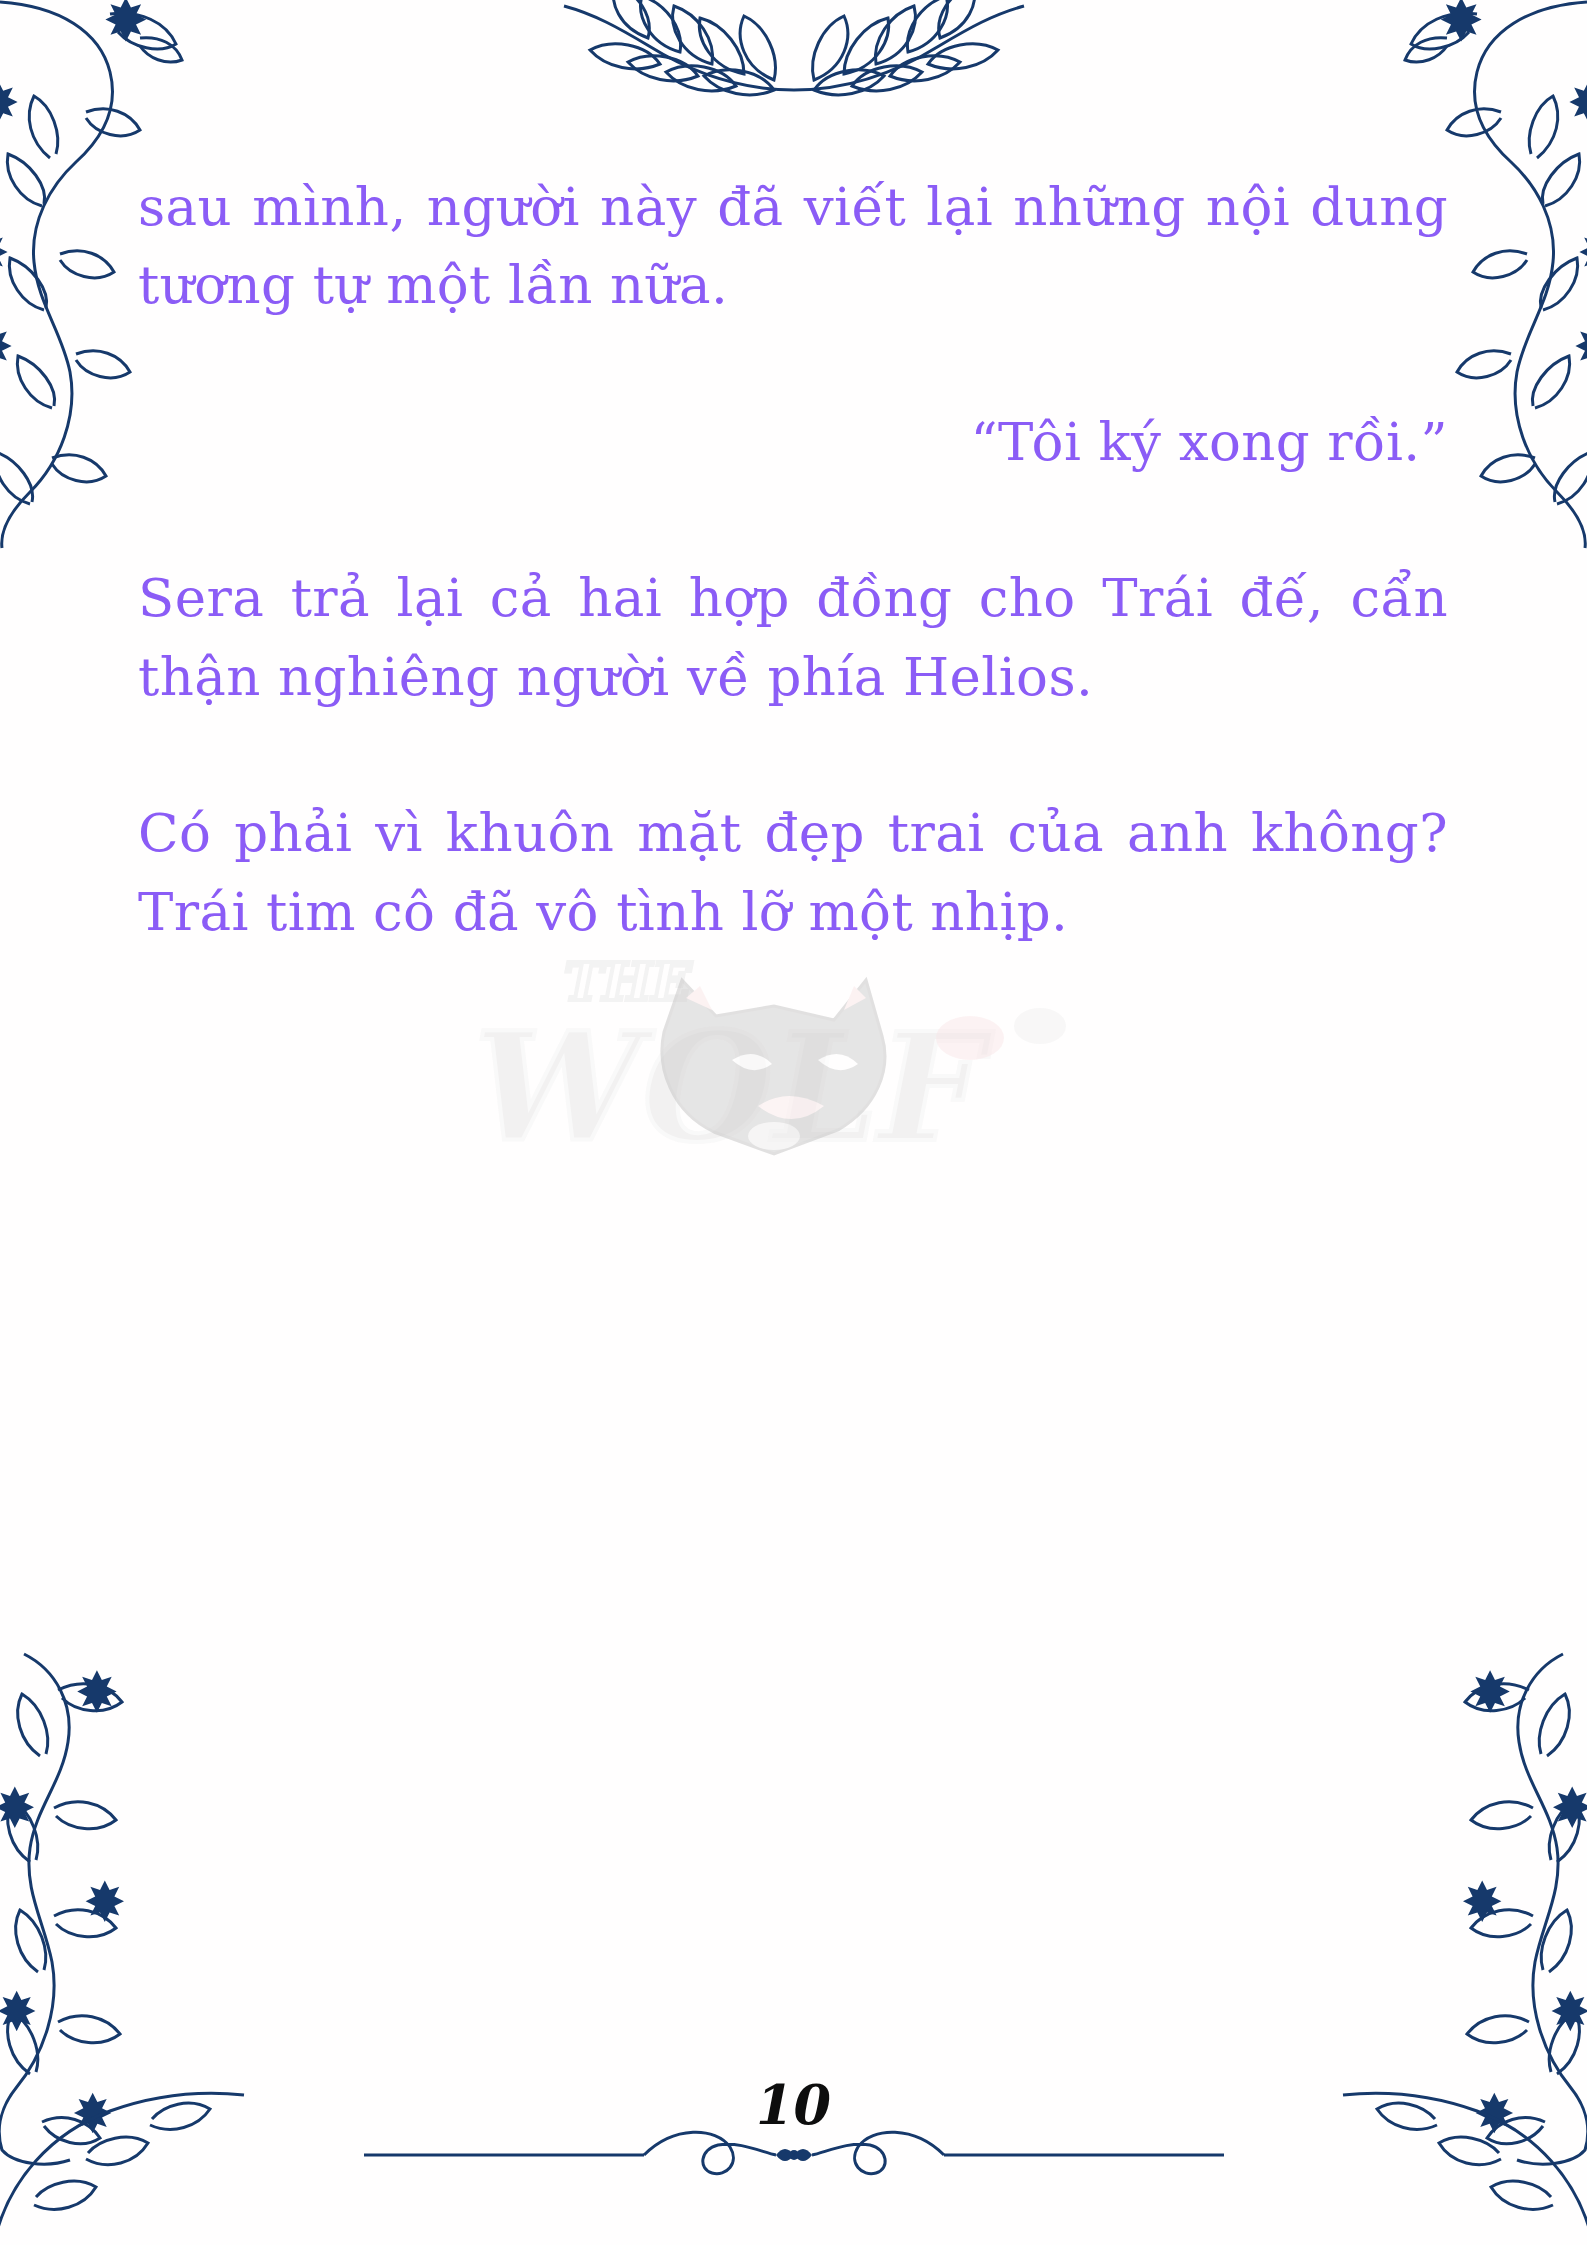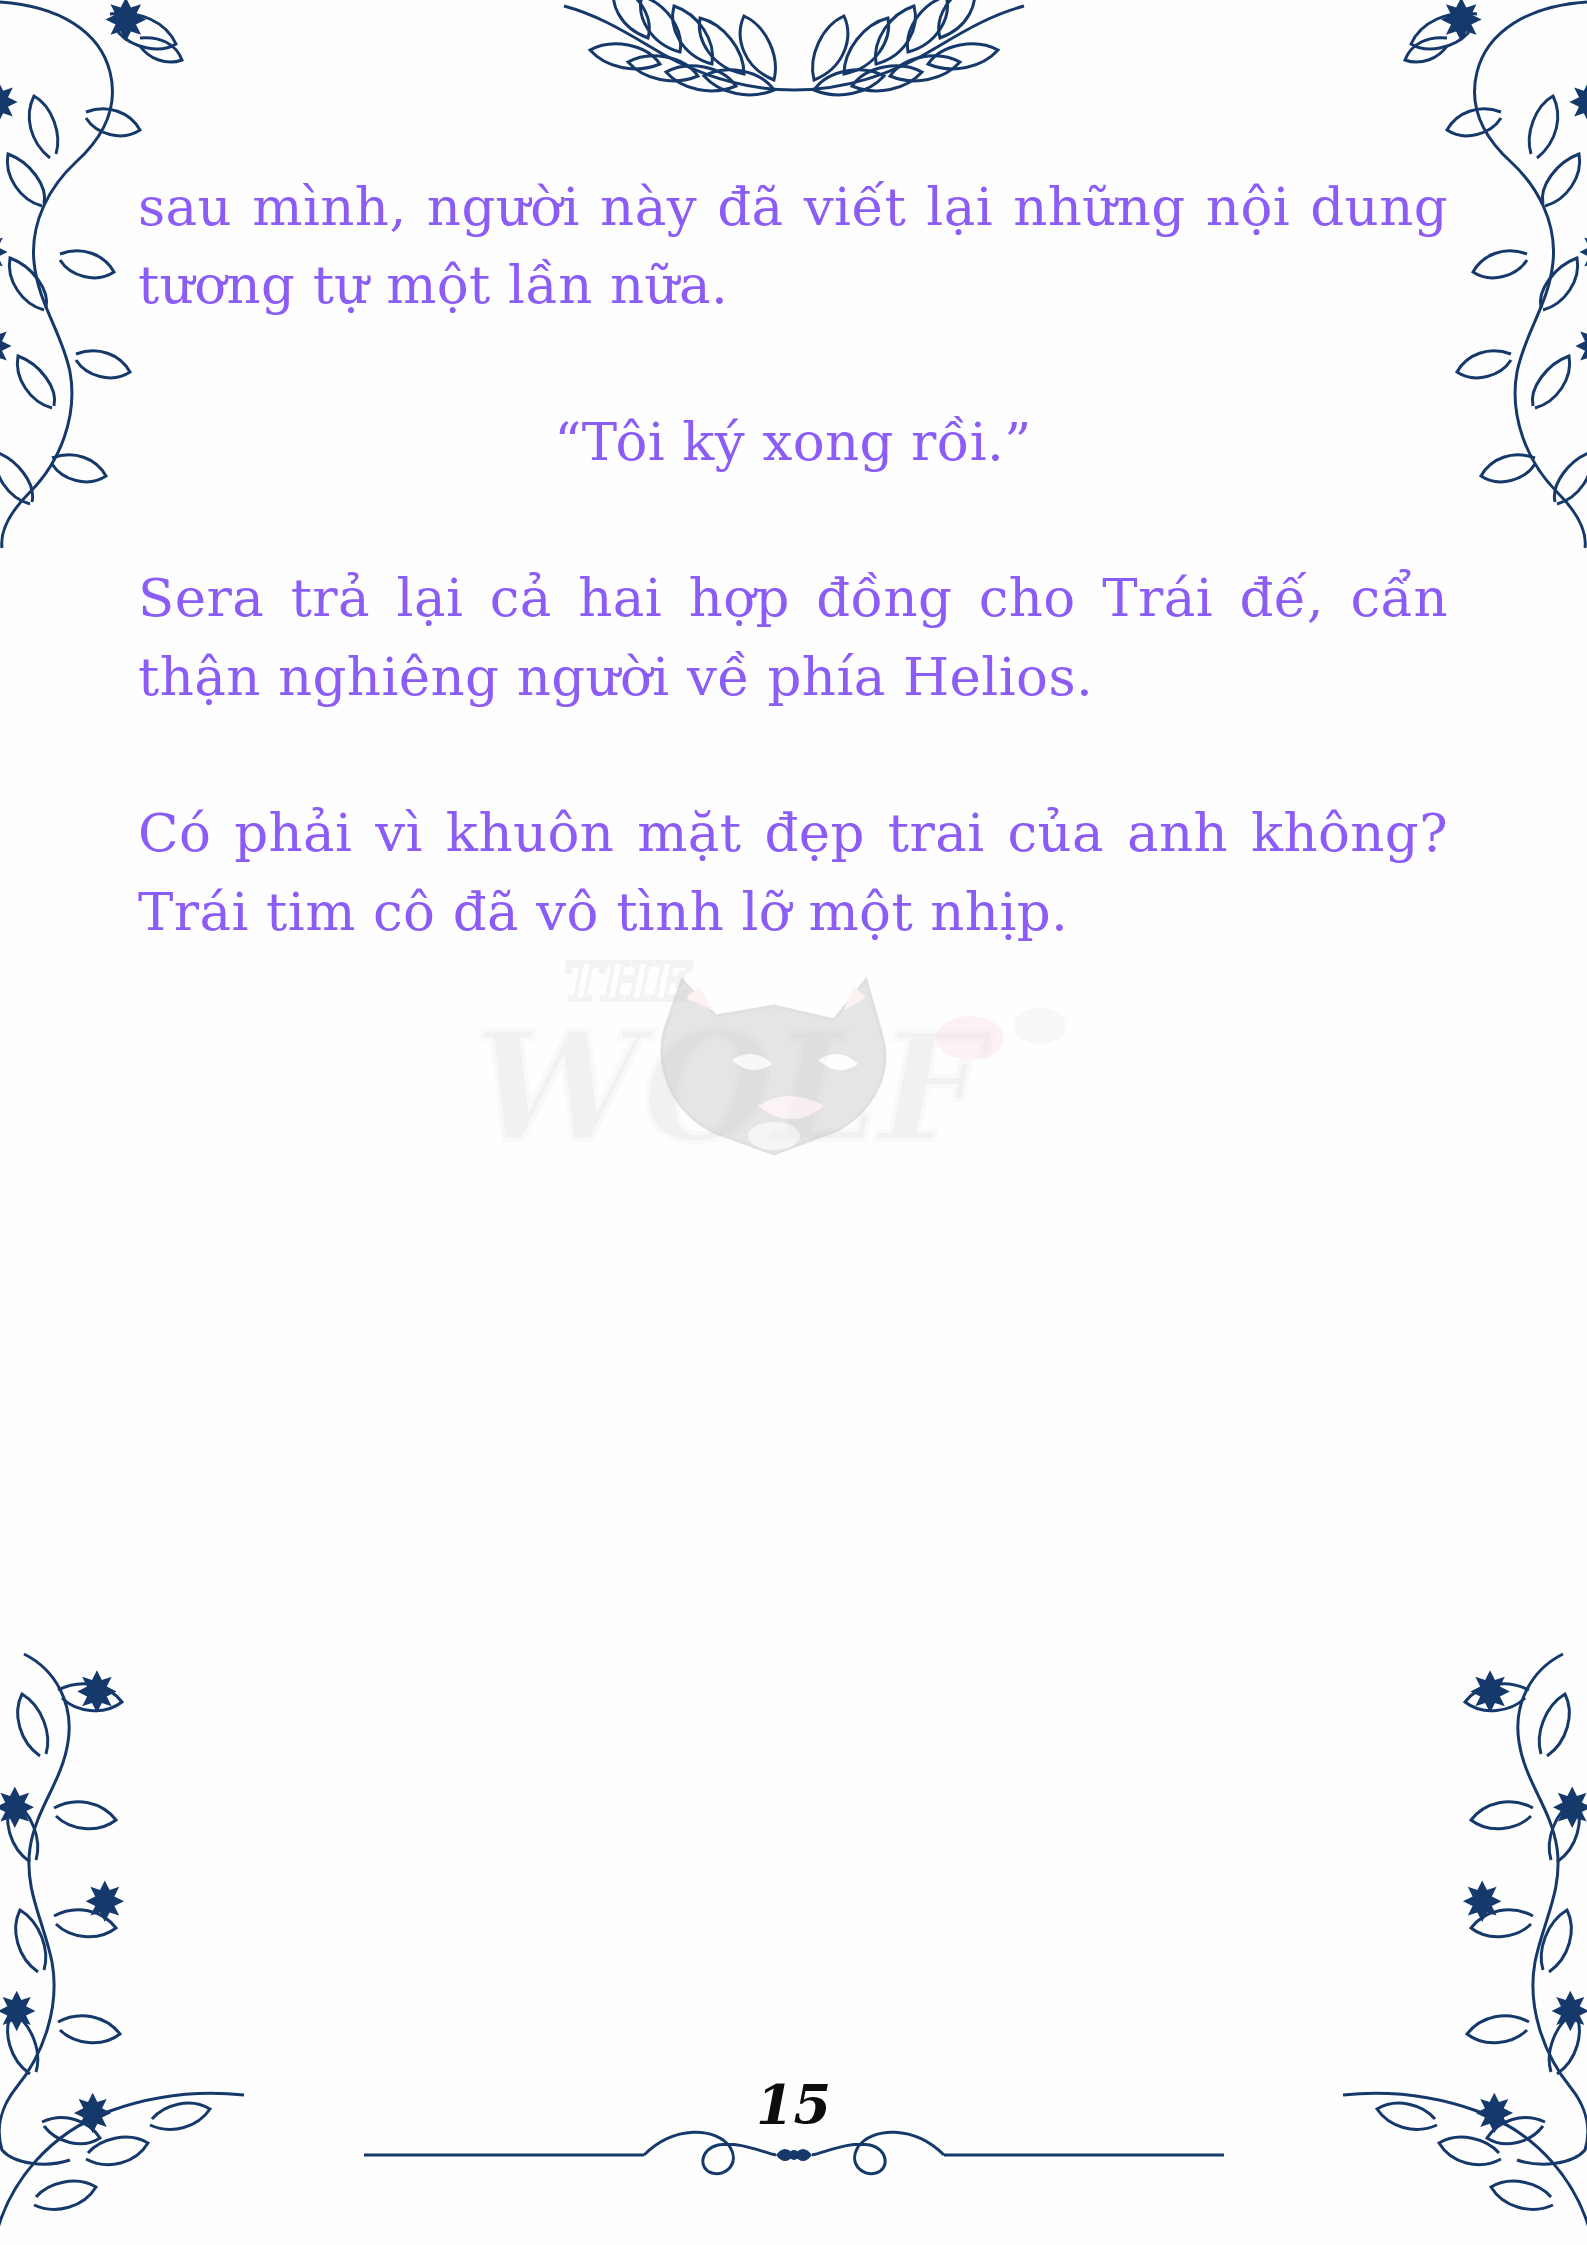--- a/index.html
+++ b/index.html
@@ -53,21 +53,21 @@
   }
   p.para {
     margin: 0 0 78px 0;
     font-size: 53px;
     line-height: 1.48;
     color: #8b5cf6;
     font-family: "DejaVu Serif", serif;
     letter-spacing: 0.4px;
   }
   p.justify { text-align: justify; text-align-last: left; }
-  p.left    { text-align: center; }
+  p.left    { text-align: right; }
 
   
   .page-number {
     position: absolute;
     bottom: 108px;
     left: 0;
     width: 100%;
     text-align: center;
     font-family: "DejaVu Serif", serif;
     font-weight: bold;
@@ -243,21 +243,21 @@
     </svg>
   </div>
 
   <div class="content">
     <p class="para justify">sau mình, người này đã viết lại những nội dung tương tự một lần nữa.</p>
     <p class="para left">“Tôi ký xong rồi.”</p>
     <p class="para justify">Sera trả lại cả hai hợp đồng cho Trái đế, cẩn thận nghiêng người về phía Helios.</p>
     <p class="para justify">Có phải vì khuôn mặt đẹp trai của anh không? Trái tim cô đã vô tình lỡ một nhịp.</p>
   </div>
 
-  <div class="page-number">15</div>
+  <div class="page-number">10</div>
 
   <div class="ornament orn-bot-rule">
     <svg width="900" height="70" viewBox="0 0 900 70" fill="none" stroke="#16396b" stroke-width="3">
       <line x1="20" y1="36" x2="300" y2="36"></line>
       <line x1="600" y1="36" x2="880" y2="36"></line>
       <path d="M300 36 C330 6 372 8 386 28 C396 44 382 58 368 54 C354 50 356 30 374 26 C396 22 420 34 432 36"></path>
       <path d="M600 36 C570 6 528 8 514 28 C504 44 518 58 532 54 C546 50 544 30 526 26 C504 22 480 34 468 36"></path>
       <circle cx="450" cy="36" r="5" fill="#16396b" stroke="none"></circle>
       <path d="M432 36 q9 -12 18 0 q-9 12 -18 0 Z" fill="#16396b" stroke="none"></path>
       <path d="M468 36 q-9 -12 -18 0 q9 12 18 0 Z" fill="#16396b" stroke="none"></path>

